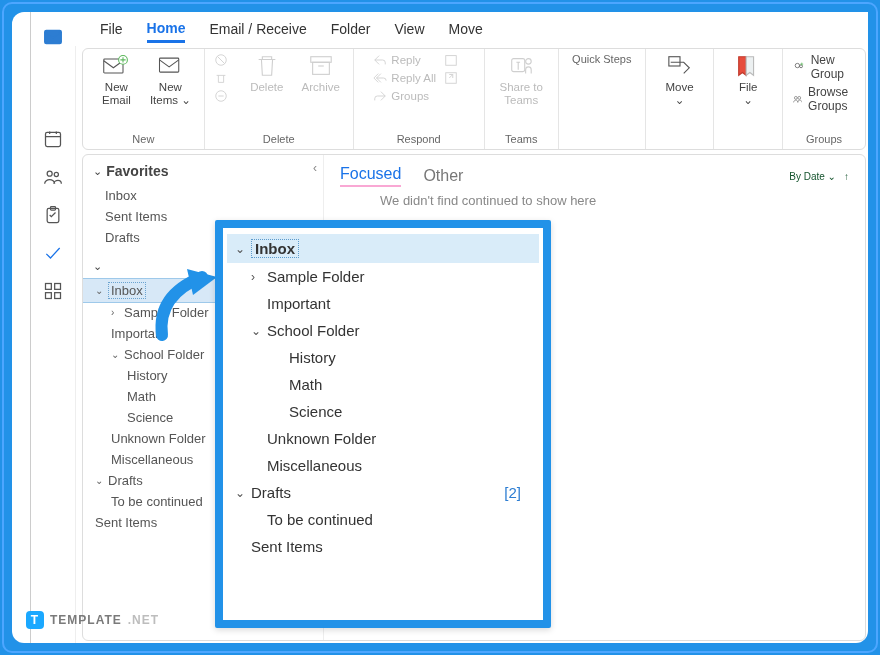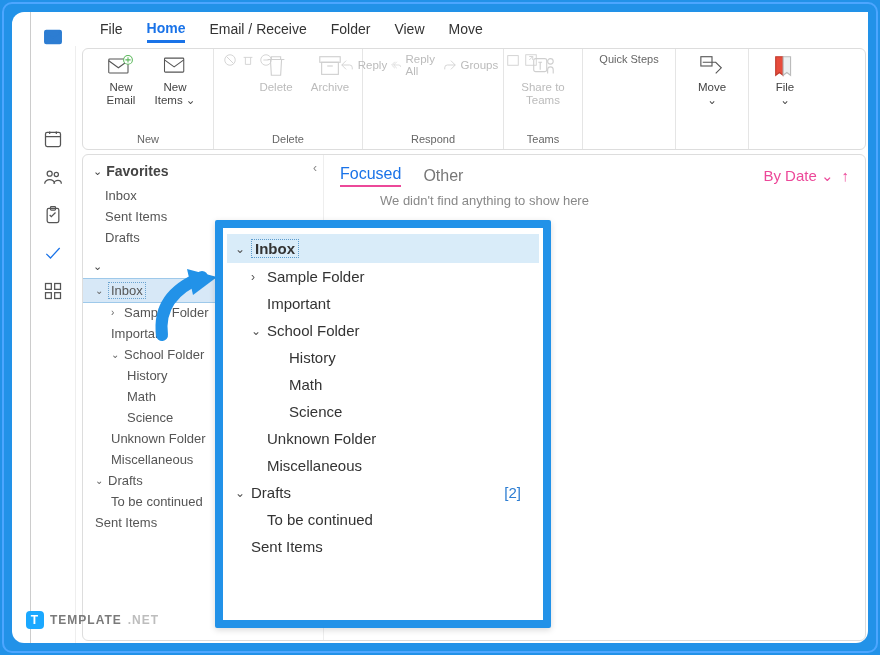--- a/index.html
+++ b/index.html
@@ -24,21 +24,21 @@
   
   .ribbon{position:absolute;left:70px;top:36px;right:2px;height:100px;background:#fff;border:1px solid #ddd;border-radius:6px;display:flex;}
   .rgroup{border-right:1px solid #e5e5e5;padding:4px 10px 2px 10px;display:flex;flex-direction:column;align-items:center;justify-content:space-between;}
   .rgroup:last-child{border-right:none;}
   .rgroup .row{display:flex;flex-direction:row;align-items:flex-start;gap:8px;height:74px;}
   .rgroup .glabel{font-size:11px;color:#666;text-align:center;padding-bottom:2px;}
   .big-btn{display:flex;flex-direction:column;align-items:center;justify-content:center;width:46px;font-size:11.5px;color:#444;text-align:center;line-height:1.15;}
   .big-btn.dim{color:#bbb;}
   .big-btn.dim svg{stroke:#cfcfcf;}
   .big-btn svg{width:28px;height:26px;stroke:#555;fill:none;stroke-width:1.2;margin-bottom:2px;}
-  .mini-col{display:flex;flex-direction:row;gap:4px;font-size:11.5px;color:#bbb;}
+  .mini-col{display:flex;flex-direction:column;gap:4px;font-size:11.5px;color:#bbb;}
   .mini-col .mini{display:flex;align-items:center;gap:4px;}
   .mini svg{width:14px;height:14px;stroke:#cfcfcf;fill:none;}
   .groups-list{display:flex;flex-direction:column;gap:4px;font-size:12px;color:#444;}
   .groups-list .gi{display:flex;align-items:center;gap:6px;}
   .groups-list svg{width:16px;height:16px;stroke:#555;fill:none;}
 
   
   .work{position:absolute;left:70px;top:142px;right:2px;bottom:2px;background:#fff;border:1px solid #ddd;border-radius:6px;display:flex;}
 
   
@@ -52,22 +52,22 @@
   .nav-sub1{padding-left:28px;}
   .nav-sub2{padding-left:44px;}
   .nav-row{display:flex;align-items:center;gap:3px;}
   .nav-row .chev{font-size:10px;color:#666;width:10px;display:inline-block;}
   .nav-item.selected{background:#d7e8f7;border:1px solid #9ec9ea;margin:-1px;}
   .nav-item.selected .lbl{border:1px dotted #6aa3d0;padding:0 2px;}
 
   
   .readhdr{flex:1;padding:10px 16px;}
   .tabs{display:flex;gap:22px;font-size:16px;color:#777;align-items:center;}
-  .tabs .t.active{color:#1a73e8;border-bottom:2px solid #ec4899;padding-bottom:2px;}
-  .sort{margin-left:auto;display:flex;align-items:flex-start;gap:8px;color:#ec4899;font-size:15px;}
+  .tabs .t.active{color:#1a73e8;border-bottom:2px solid #f9a8d4;padding-bottom:2px;}
+  .sort{margin-left:auto;display:flex;align-items:flex-start;gap:8px;color:#14532d;font-size:10px;}
   .empty{color:#888;font-size:13px;padding:6px 40px;}
 
   
   .callout{position:absolute;left:203px;top:208px;width:320px;height:392px;border:8px solid #2292e8;background:#fff;border-radius:2px;box-shadow:0 2px 6px rgba(0,0,0,0.15);}
   .callout-list{padding:6px 4px;font-size:15px;color:#333;}
   .callout .ci{display:flex;align-items:center;gap:4px;padding:5px 8px;}
   .callout .ci.hl{background:#d9ecf9;}
   .callout .ci.hl .lab{border:1px dotted #5c9bcd;padding:0 3px;font-weight:700;}
   .callout .ind1{padding-left:24px;}
   .callout .ind2{padding-left:46px;}
@@ -284,20 +284,43 @@
            <svg viewBox="0 0 28 28">
                   <path d="M6 4h6v20l-4-3-4 3V4z" fill="#e74c3c" stroke="#c0392b"></path>
                   <path d="M14 4h6v20l-4-3-4 3V4z" fill="#ecf0f1" stroke="#bbb"></path>
                 </svg>
            <span><span>File</span><br>⌄</span>
          </div>
        </div>
        <div class="glabel"></div>
      </div>
 
+     <div class="rgroup" style="flex:1;">
+       <div class="row" style="height:74px;align-items:flex-start;">
+         <div class="groups-list">
+           <div class="gi">
+                  <svg viewBox="0 0 16 16">
+                    <circle cx="6" cy="6" r="3"></circle>
+                    <circle cx="11" cy="7" r="2"></circle>
+                    <path d="M12 2v4M10 4h4" stroke="#5cb85c"></path>
+                  </svg>
+                  <span>New Group</span>
+                </div>
+           <div class="gi">
+                  <svg viewBox="0 0 16 16">
+                    <circle cx="5" cy="6" r="2.5"></circle>
+                    <circle cx="11" cy="6" r="2.5"></circle>
+                    <path d="M1 14c0-2 2-4 4-4s4 2 4 4M8 14c0-2 2-4 4-4s4 2 4 4"></path>
+                  </svg>
+                  <span>Browse Groups</span>
+                </div>
+         </div>
+       </div>
+       <div class="glabel">Groups</div>
+     </div>
    </div>
 
    <div class="work">
      <div class="nav">
        <span class="nav-collapse">‹</span>
        <div class="nav-header">
               <span class="chev">⌄</span>
               <b>Favorites</b>
             </div>
        <div class="nav-list" id="fav-list">
@@ -378,21 +401,21 @@
 
      <div class="readhdr">
        <div class="tabs">
          <span class="t active">Focused</span>
          <span class="t">Other</span>
          <div class="sort">
            <span><span>By Date</span> ⌄</span>
            <span>↑</span>
          </div>
        </div>
-       <div class="empty">We didn't find anything to show here</div>
+       <div class="empty">We didn't find continued to show here</div>
      </div>
    </div>
 
    <div class="arrow">
      <svg viewBox="0 0 80 80">
             <path d="M15 70 Q10 30 55 12" stroke="#2292e8" stroke-width="12" fill="none" stroke-linecap="round"></path>
             <path d="M40 4 L70 12 L46 30 Z" fill="#2292e8"></path>
           </svg>
    </div>
 

